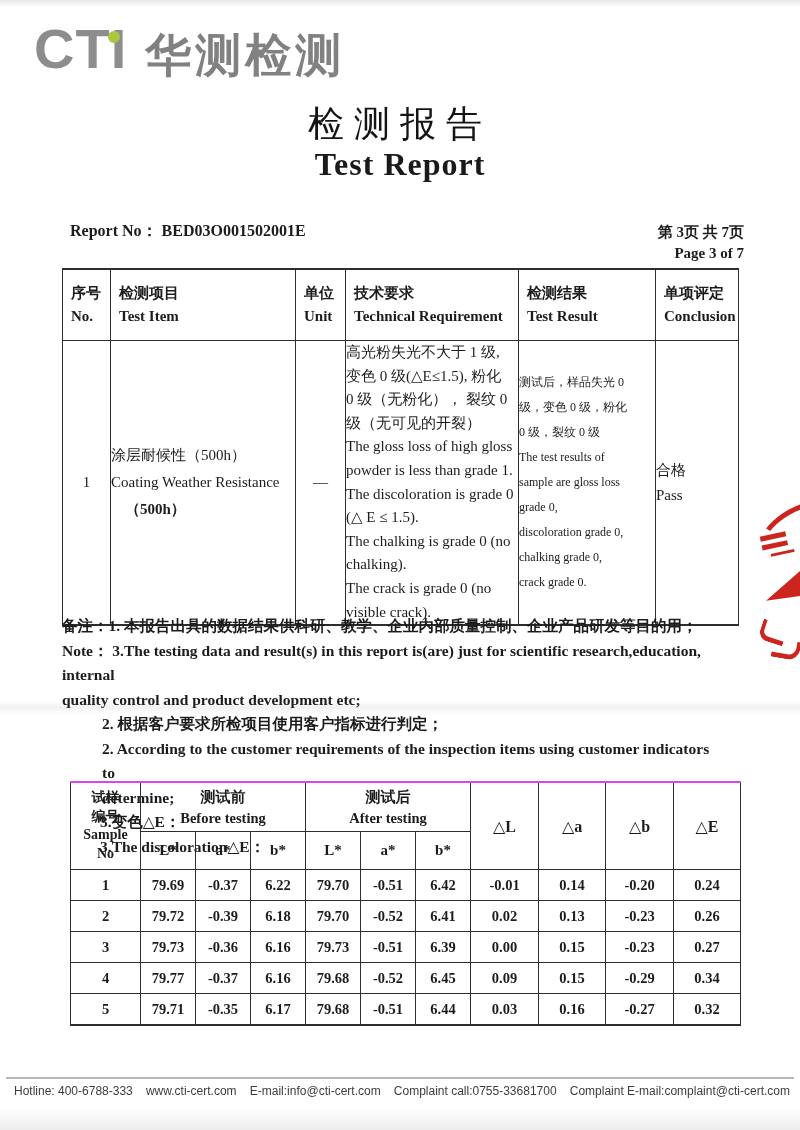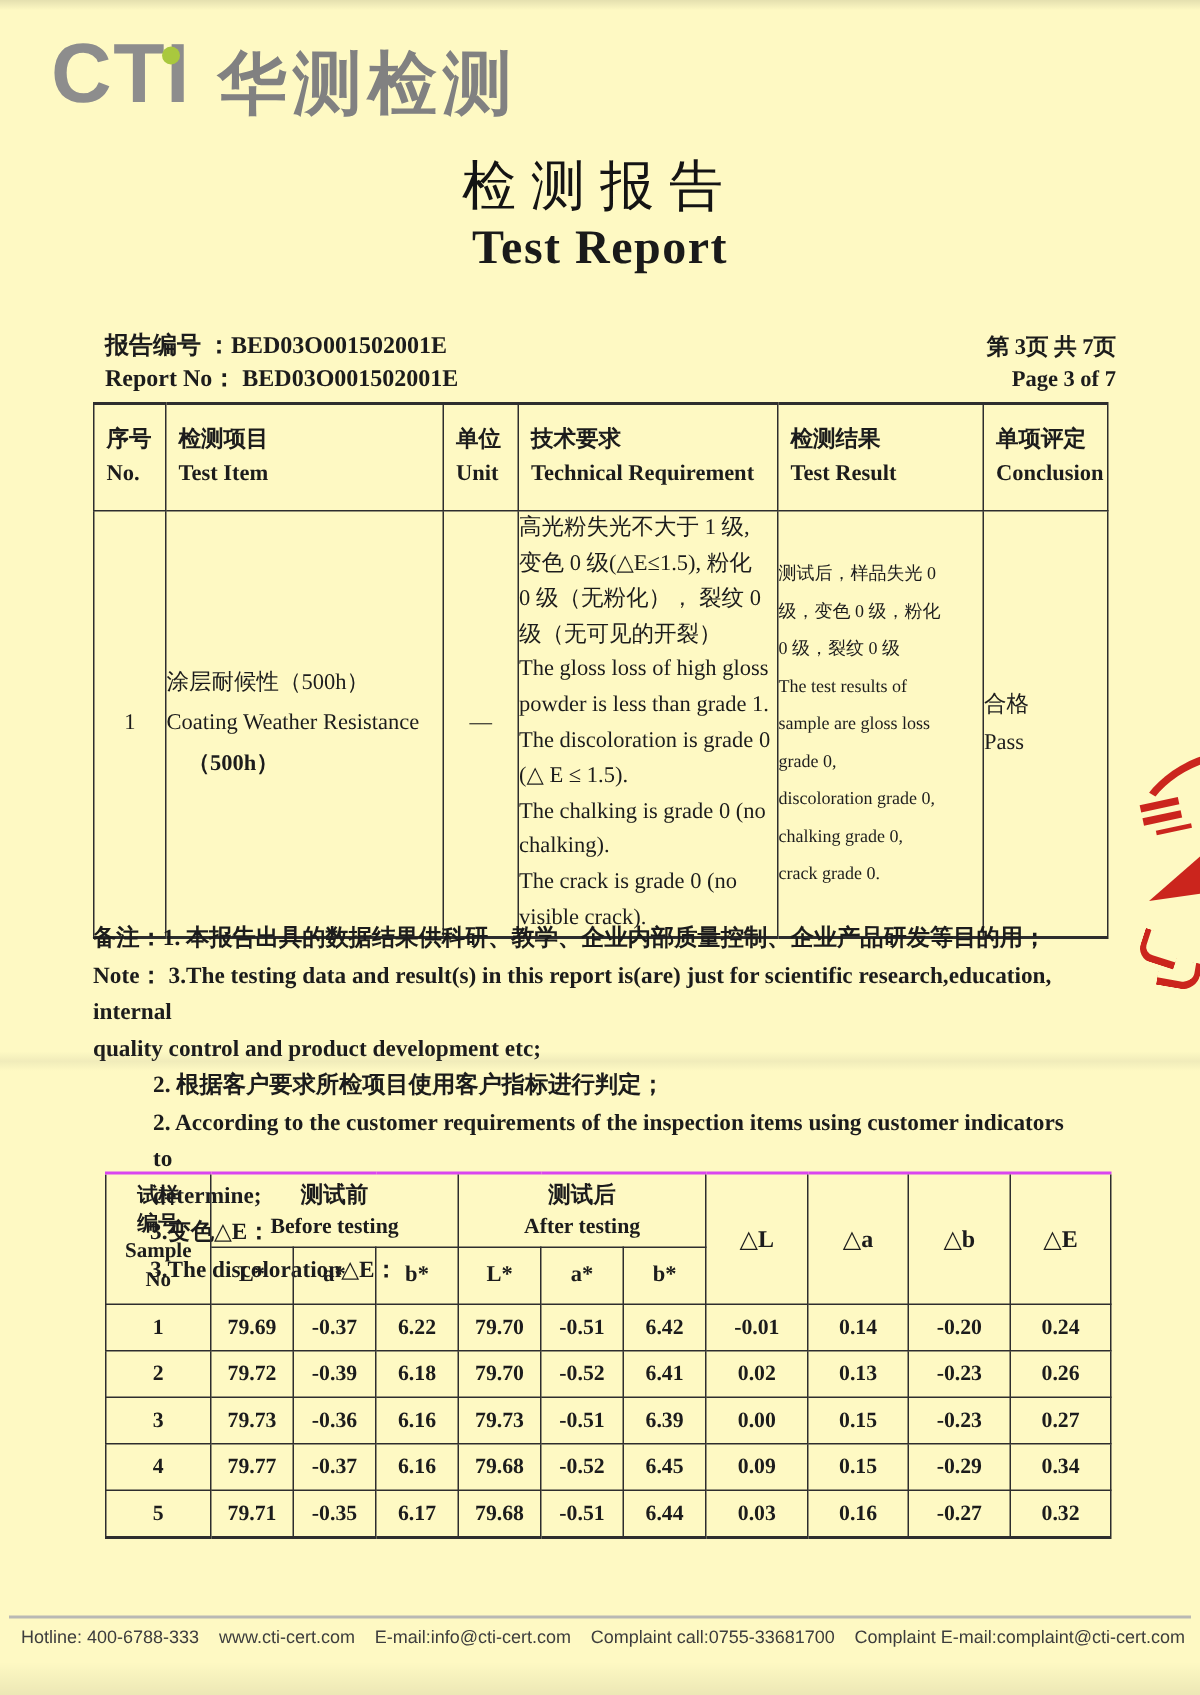--- a/index.html
+++ b/index.html
@@ -1,18 +1,18 @@
 <!DOCTYPE html>
 <html><head>
 <meta charset="utf-8">
 <style>
   html,body{margin:0;padding:0;background:#9a9a9a;}
   .page{
     position:relative;width:800px;height:1130px;margin:0 auto;
-    background:#fef9c3;overflow:hidden;
+    background:#ffffff;overflow:hidden;
     font-family:"Liberation Serif","DejaVu Serif",serif;color:#1c1c1c;
   }
   .page::before{content:"";position:absolute;left:0;top:0;width:100%;height:7px;
     background:linear-gradient(to bottom,rgba(0,0,0,0.10),rgba(0,0,0,0));}
   .page::after{content:"";position:absolute;left:0;bottom:0;width:100%;height:22px;
     background:linear-gradient(to top,rgba(0,0,0,0.07),rgba(0,0,0,0));}
 
   
   .logo{position:absolute;left:34px;top:16px;height:70px;white-space:nowrap;}
   .logo-cti{display:inline-block;font-family:"Liberation Sans","DejaVu Sans",sans-serif;
@@ -100,21 +100,20 @@
       <span>CTI</span>
       <span class="logo-dot"></span>
     </span>
     <span class="logo-zh">华测检测</span>
   </div>
 
   <div class="title-zh">检测报告</div>
   <div class="title-en">Test Report</div>
 
   <div class="repno">
-    <span class="ln"><span>报告编号 ：</span><span>BED03O001502001E</span></span>
     <span class="ln"><span>Report No：</span> <span>BED03O001502001E</span></span>
   </div>
   <div class="pageinfo">
     <span class="ln">第 3页  共 7页</span>
     <span class="ln">Page 3 of 7</span>
   </div>
 
   <table class="t1">
     <colgroup>
       <col style="width:48px">

